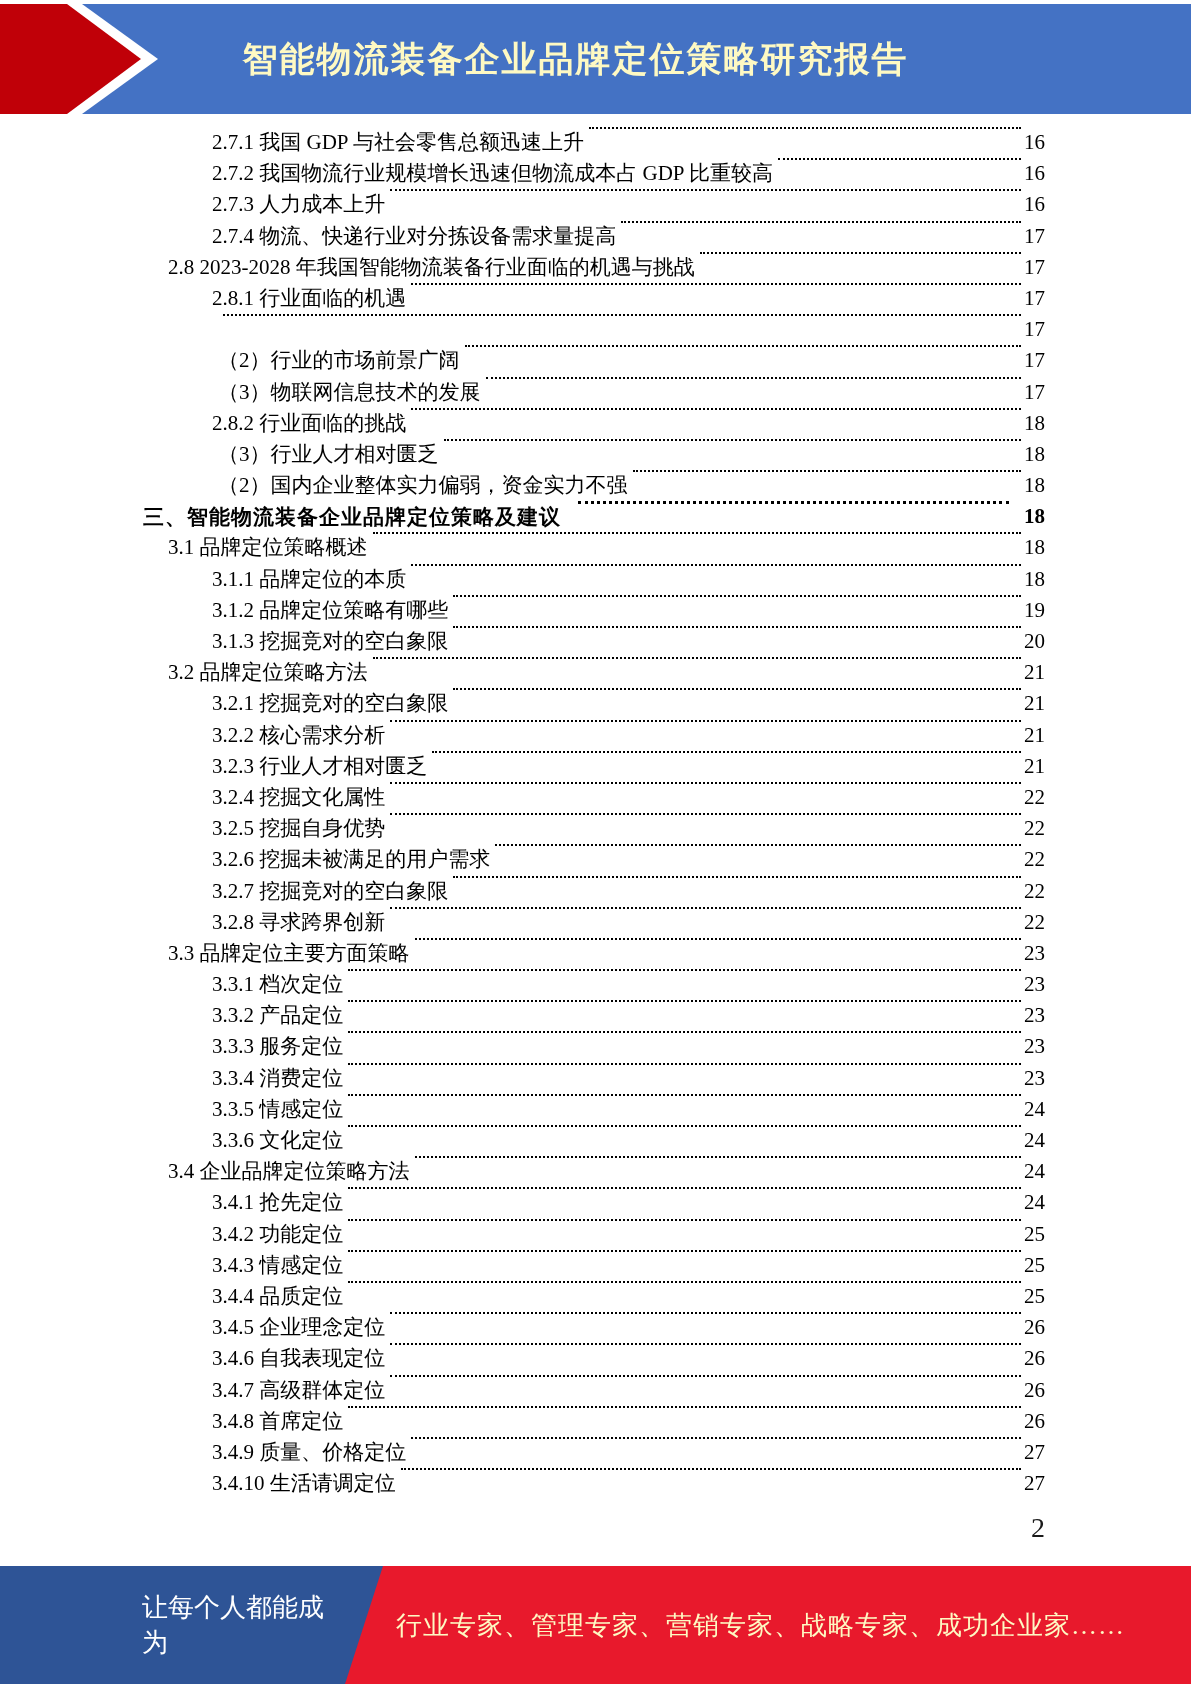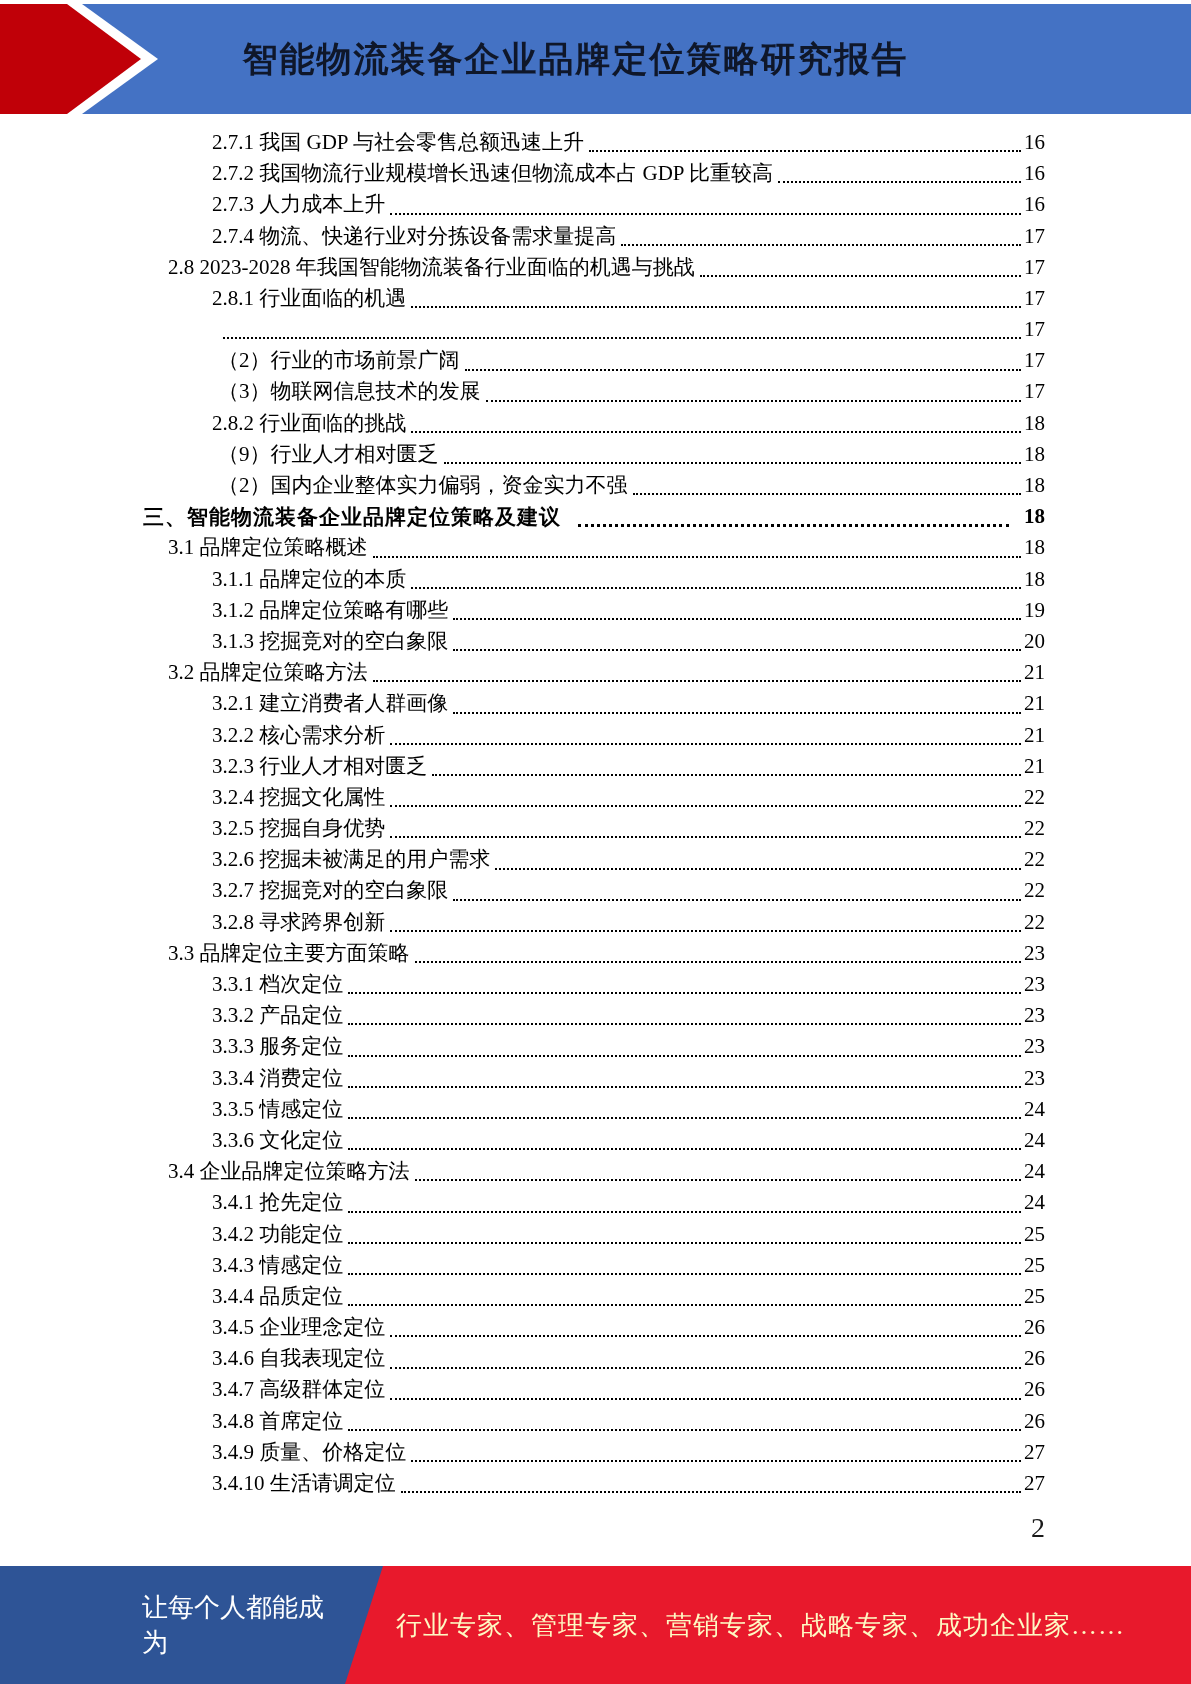--- a/index.html
+++ b/index.html
@@ -18,28 +18,28 @@
   .header{
     position:absolute;left:0;top:4px;width:1191px;height:110px;
     background:var(--header_blue);
   }
   .header-arrow{position:absolute;left:0;top:0;width:170px;height:110px;}
   .header-title{
     position:absolute;left:0;top:0;width:100%;height:110px;
     display:flex;align-items:center;justify-content:center;
     box-sizing:border-box;padding-right:40px;
     font-family:"Liberation Sans","DejaVu Sans",sans-serif;
-    font-weight:bold;font-size:35px;color:#0f172a;letter-spacing:2px;
+    font-weight:bold;font-size:35px;color:#fef9c3;letter-spacing:2px;
   }
   
   .toc{
     position:absolute;left:143px;top:127px;width:902px;
     font-size:21px;line-height:31.2px;
   }
-  .toc-row{display:flex;align-items:flex-end;height:31.2px;white-space:nowrap;}
+  .toc-row{display:flex;align-items:flex-start;height:31.2px;white-space:nowrap;}
   .toc-row .lbl{flex:none;}
   .toc-row .leader{
     flex:1;min-width:18px;margin:0 3px 6px 5px;
     border-bottom:2px dotted #000;
   }
   .toc-row .pg{flex:none;}
   .lvl-l2{padding-left:25px;}
   .lvl-l3{padding-left:69px;}
   .lvl-p{padding-left:75px;}
   .lvl-l1{font-weight:bold;gap:12px;}
@@ -126,21 +126,21 @@
       <span class="lbl">（3）物联网信息技术的发展</span>
       <span class="leader"></span>
       <span class="pg">17</span>
     </div>
     <div class="toc-row lvl-l3">
       <span class="lbl">2.8.2 行业面临的挑战</span>
       <span class="leader"></span>
       <span class="pg">18</span>
     </div>
     <div class="toc-row lvl-p">
-      <span class="lbl">（9）行业人才相对匮乏</span>
+      <span class="lbl">（3）行业人才相对匮乏</span>
       <span class="leader"></span>
       <span class="pg">18</span>
     </div>
     <div class="toc-row lvl-p">
       <span class="lbl">（2）国内企业整体实力偏弱，资金实力不强</span>
       <span class="leader"></span>
       <span class="pg">18</span>
     </div>
     <div class="toc-row lvl-l1">
       <span class="lbl">三、智能物流装备企业品牌定位策略及建议</span>
@@ -166,21 +166,21 @@
       <span class="lbl">3.1.3 挖掘竞对的空白象限</span>
       <span class="leader"></span>
       <span class="pg">20</span>
     </div>
     <div class="toc-row lvl-l2">
       <span class="lbl">3.2 品牌定位策略方法</span>
       <span class="leader"></span>
       <span class="pg">21</span>
     </div>
     <div class="toc-row lvl-l3">
-      <span class="lbl">3.2.1 建立消费者人群画像</span>
+      <span class="lbl">3.2.1 挖掘竞对的空白象限</span>
       <span class="leader"></span>
       <span class="pg">21</span>
     </div>
     <div class="toc-row lvl-l3">
       <span class="lbl">3.2.2 核心需求分析</span>
       <span class="leader"></span>
       <span class="pg">21</span>
     </div>
     <div class="toc-row lvl-l3">
       <span class="lbl">3.2.3 行业人才相对匮乏</span>

